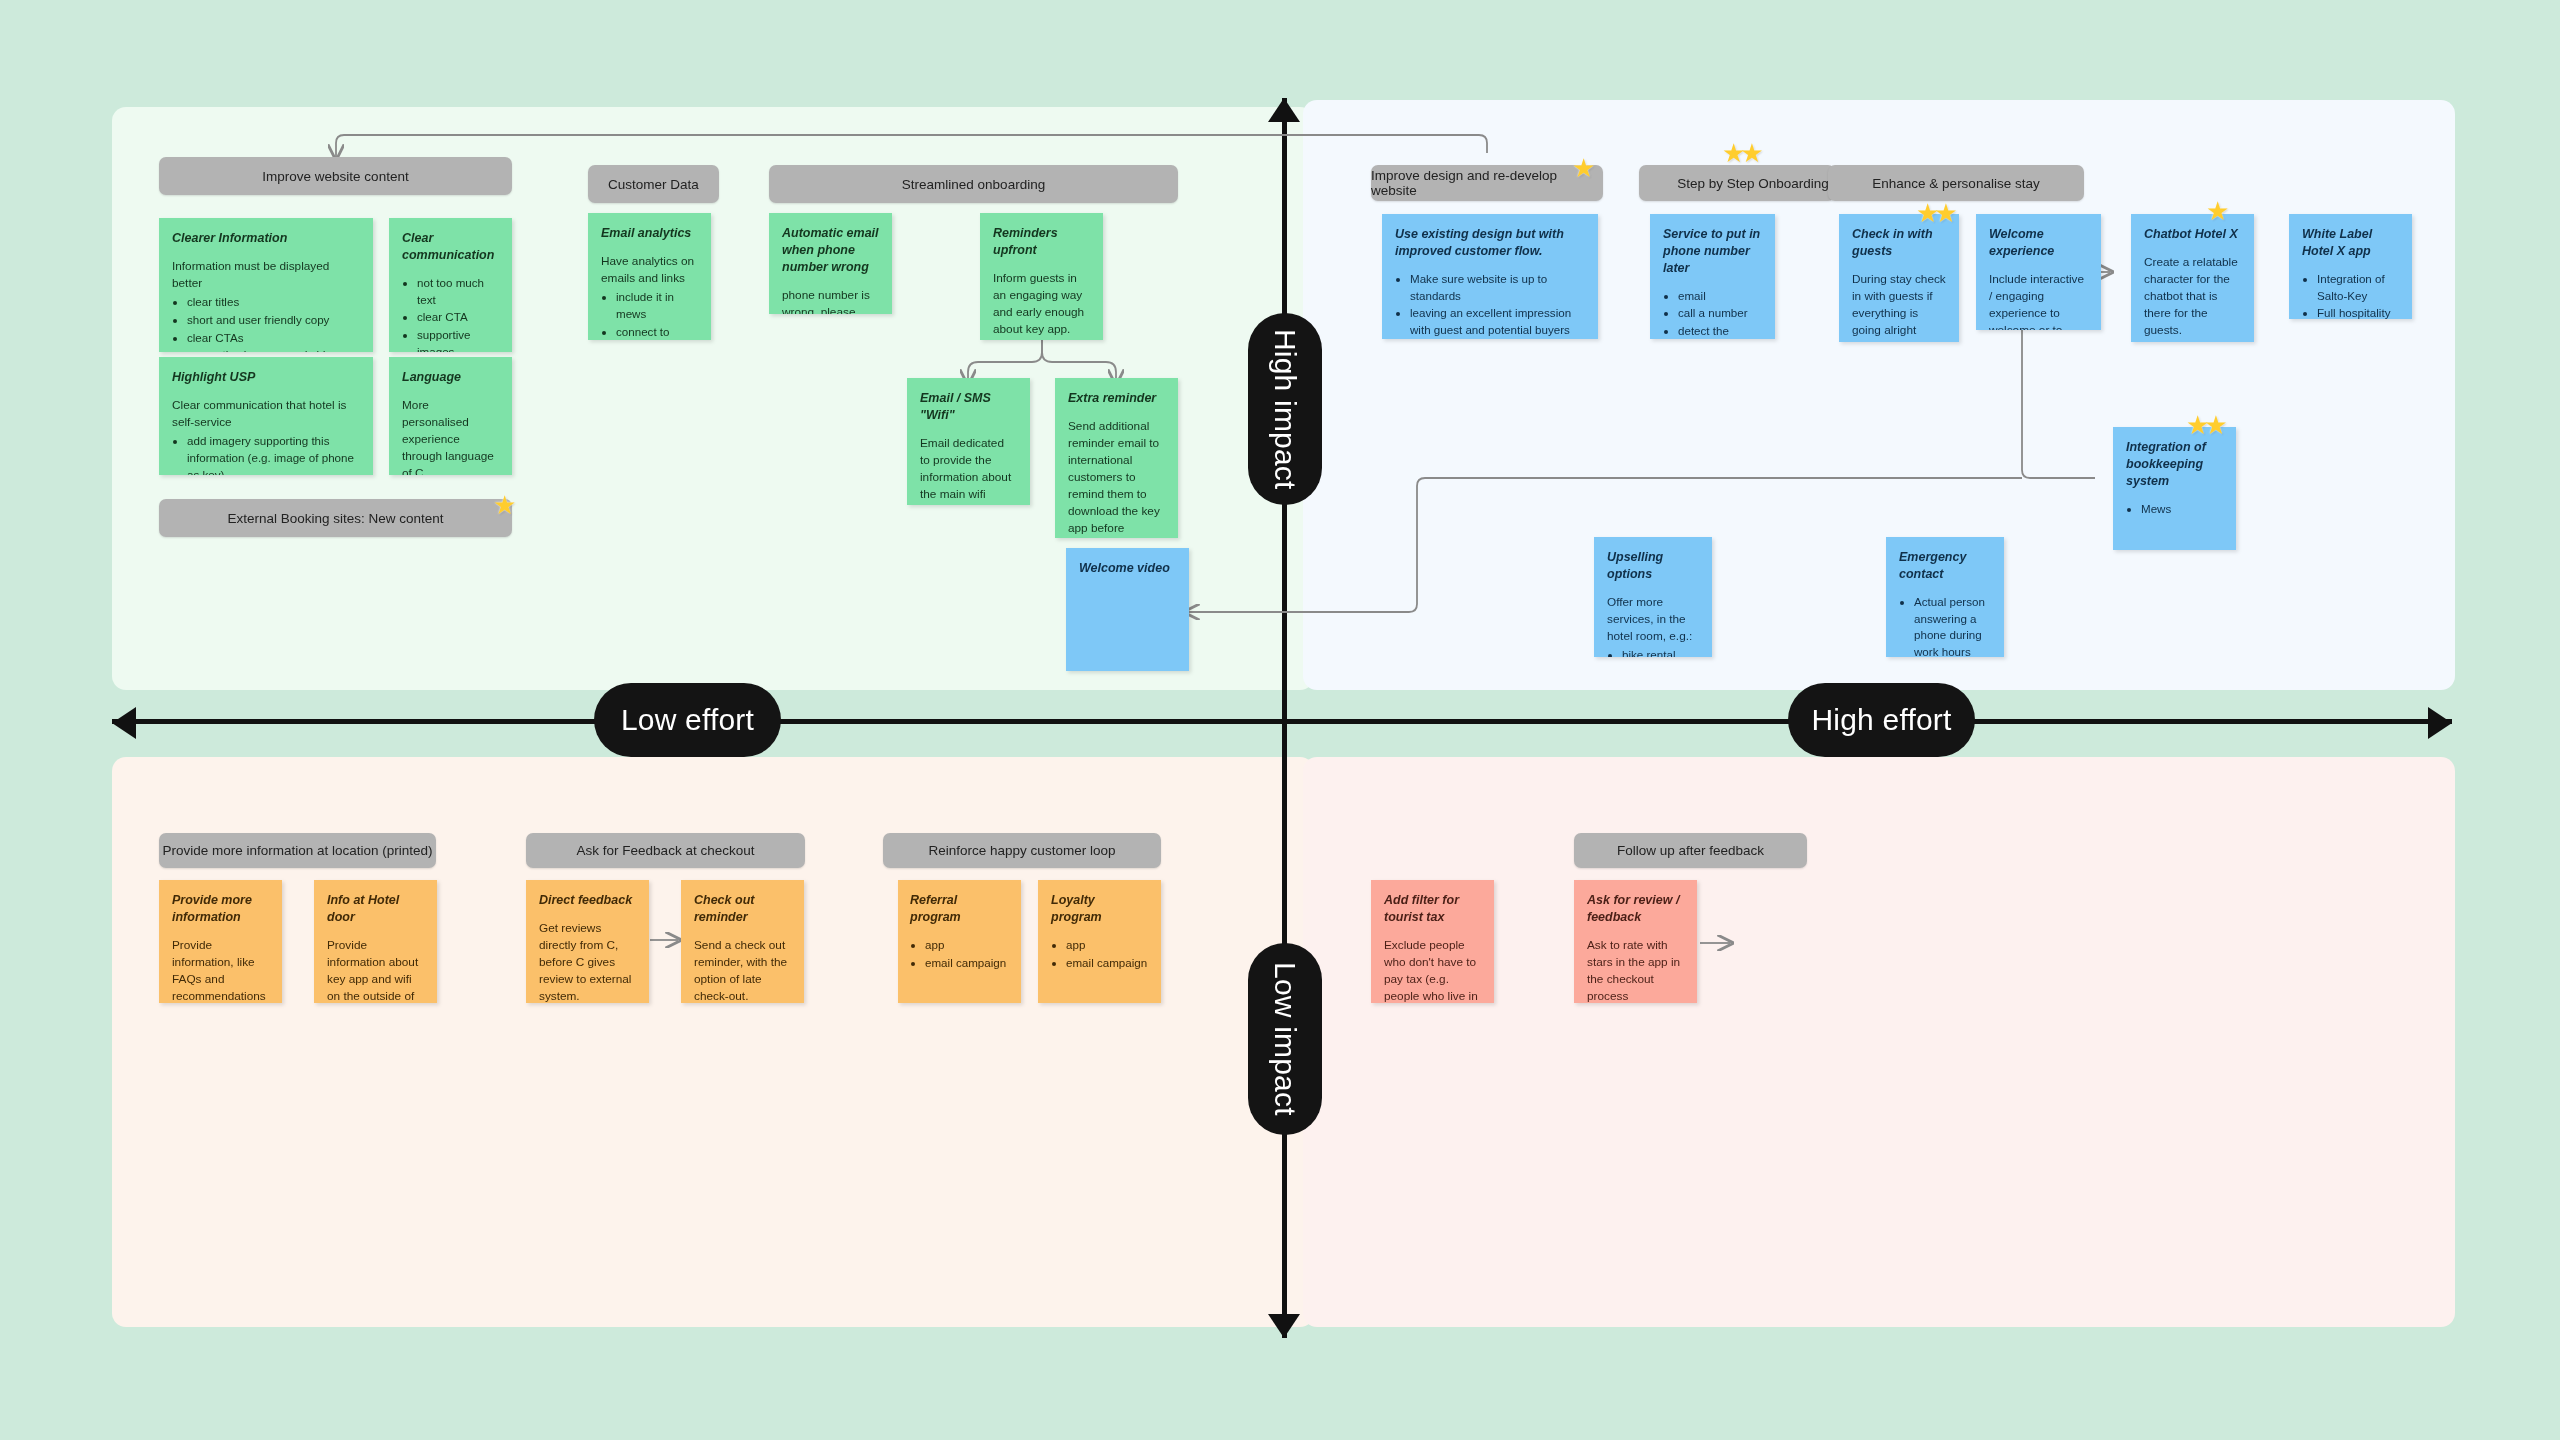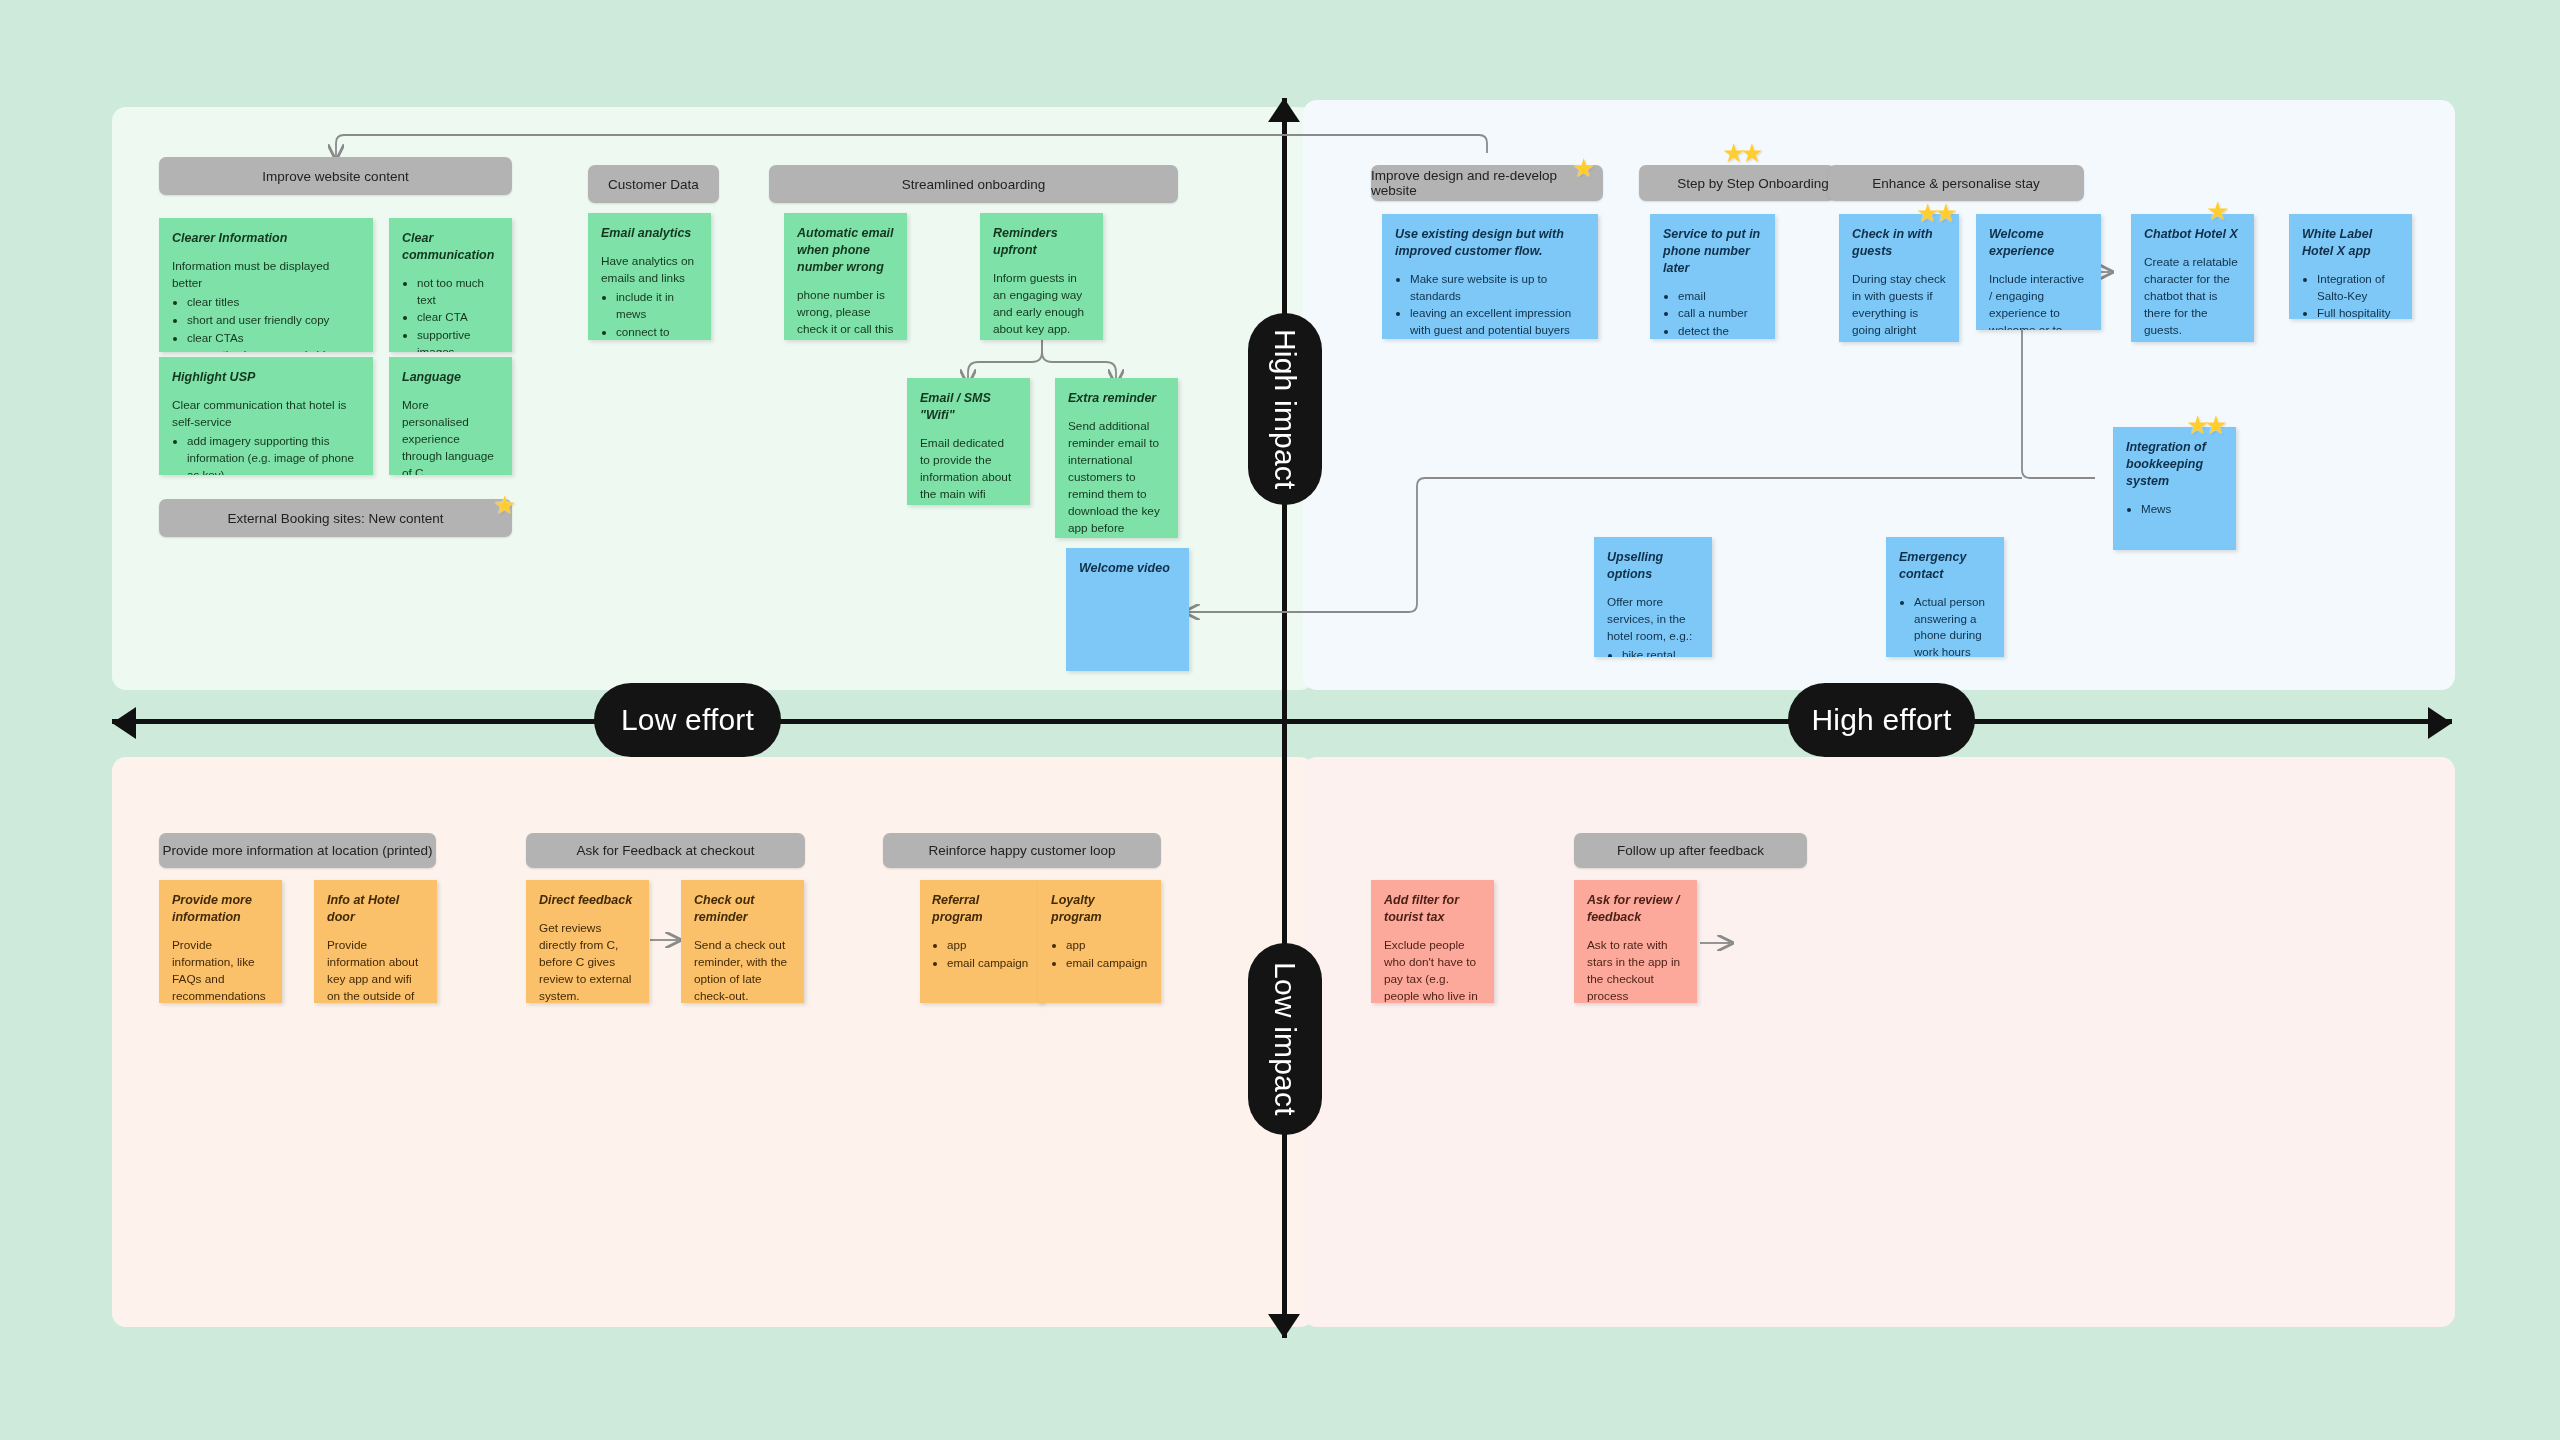--- a/index.html
+++ b/index.html
@@ -153,21 +153,21 @@
 
   <div class="card green" style="left:588px;top:213px;width:123px;height:127px;">
     <p class="t">Email analytics</p>
     <p class="b">Have analytics on emails and links</p>
     <ul>
       <li>include it in mews</li>
       <li>connect to service that allows that (MailChimp, HubSpot)</li>
     </ul>
   </div>
 
-  <div class="card green" style="left:769px;top:213px;width:123px;height:127px;margin-left:15px;">
+  <div class="card green" style="left:769px;top:213px;width:123px;height:101px;">
     <p class="t">Automatic email when phone number wrong</p>
     <p class="b">phone number is wrong, please check it  or call this number</p>
   </div>
 
   <div class="card green" style="left:980px;top:213px;width:123px;height:127px;">
     <p class="t">Reminders upfront</p>
     <p class="b">Inform guests in an engaging way and early enough about key app. Make it engaging to create actions for them.</p>
   </div>
 
   <div class="card green" style="left:907px;top:378px;width:123px;height:127px;">
@@ -286,21 +286,21 @@
   <div class="card orange" style="left:526px;top:880px;width:123px;height:123px;">
     <p class="t">Direct feedback</p>
     <p class="b">Get reviews directly from C, before C gives review to external system.</p>
   </div>
 
   <div class="card orange" style="left:681px;top:880px;width:123px;height:123px;">
     <p class="t">Check out reminder</p>
     <p class="b">Send a check out reminder, with the option of late check-out.</p>
   </div>
 
-  <div class="card orange" style="left:920px;top:880px;width:123px;height:123px;padding-left:12px;">
+  <div class="card orange" style="left:898px;top:880px;width:123px;height:123px;padding-left:12px;">
     <p class="t">Referral program</p>
     <ul>
       <li>app</li>
       <li>email campaign</li>
     </ul>
   </div>
 
   <div class="card orange" style="left:1038px;top:880px;width:123px;height:123px;">
     <p class="t">Loyalty program</p>
     <ul>

